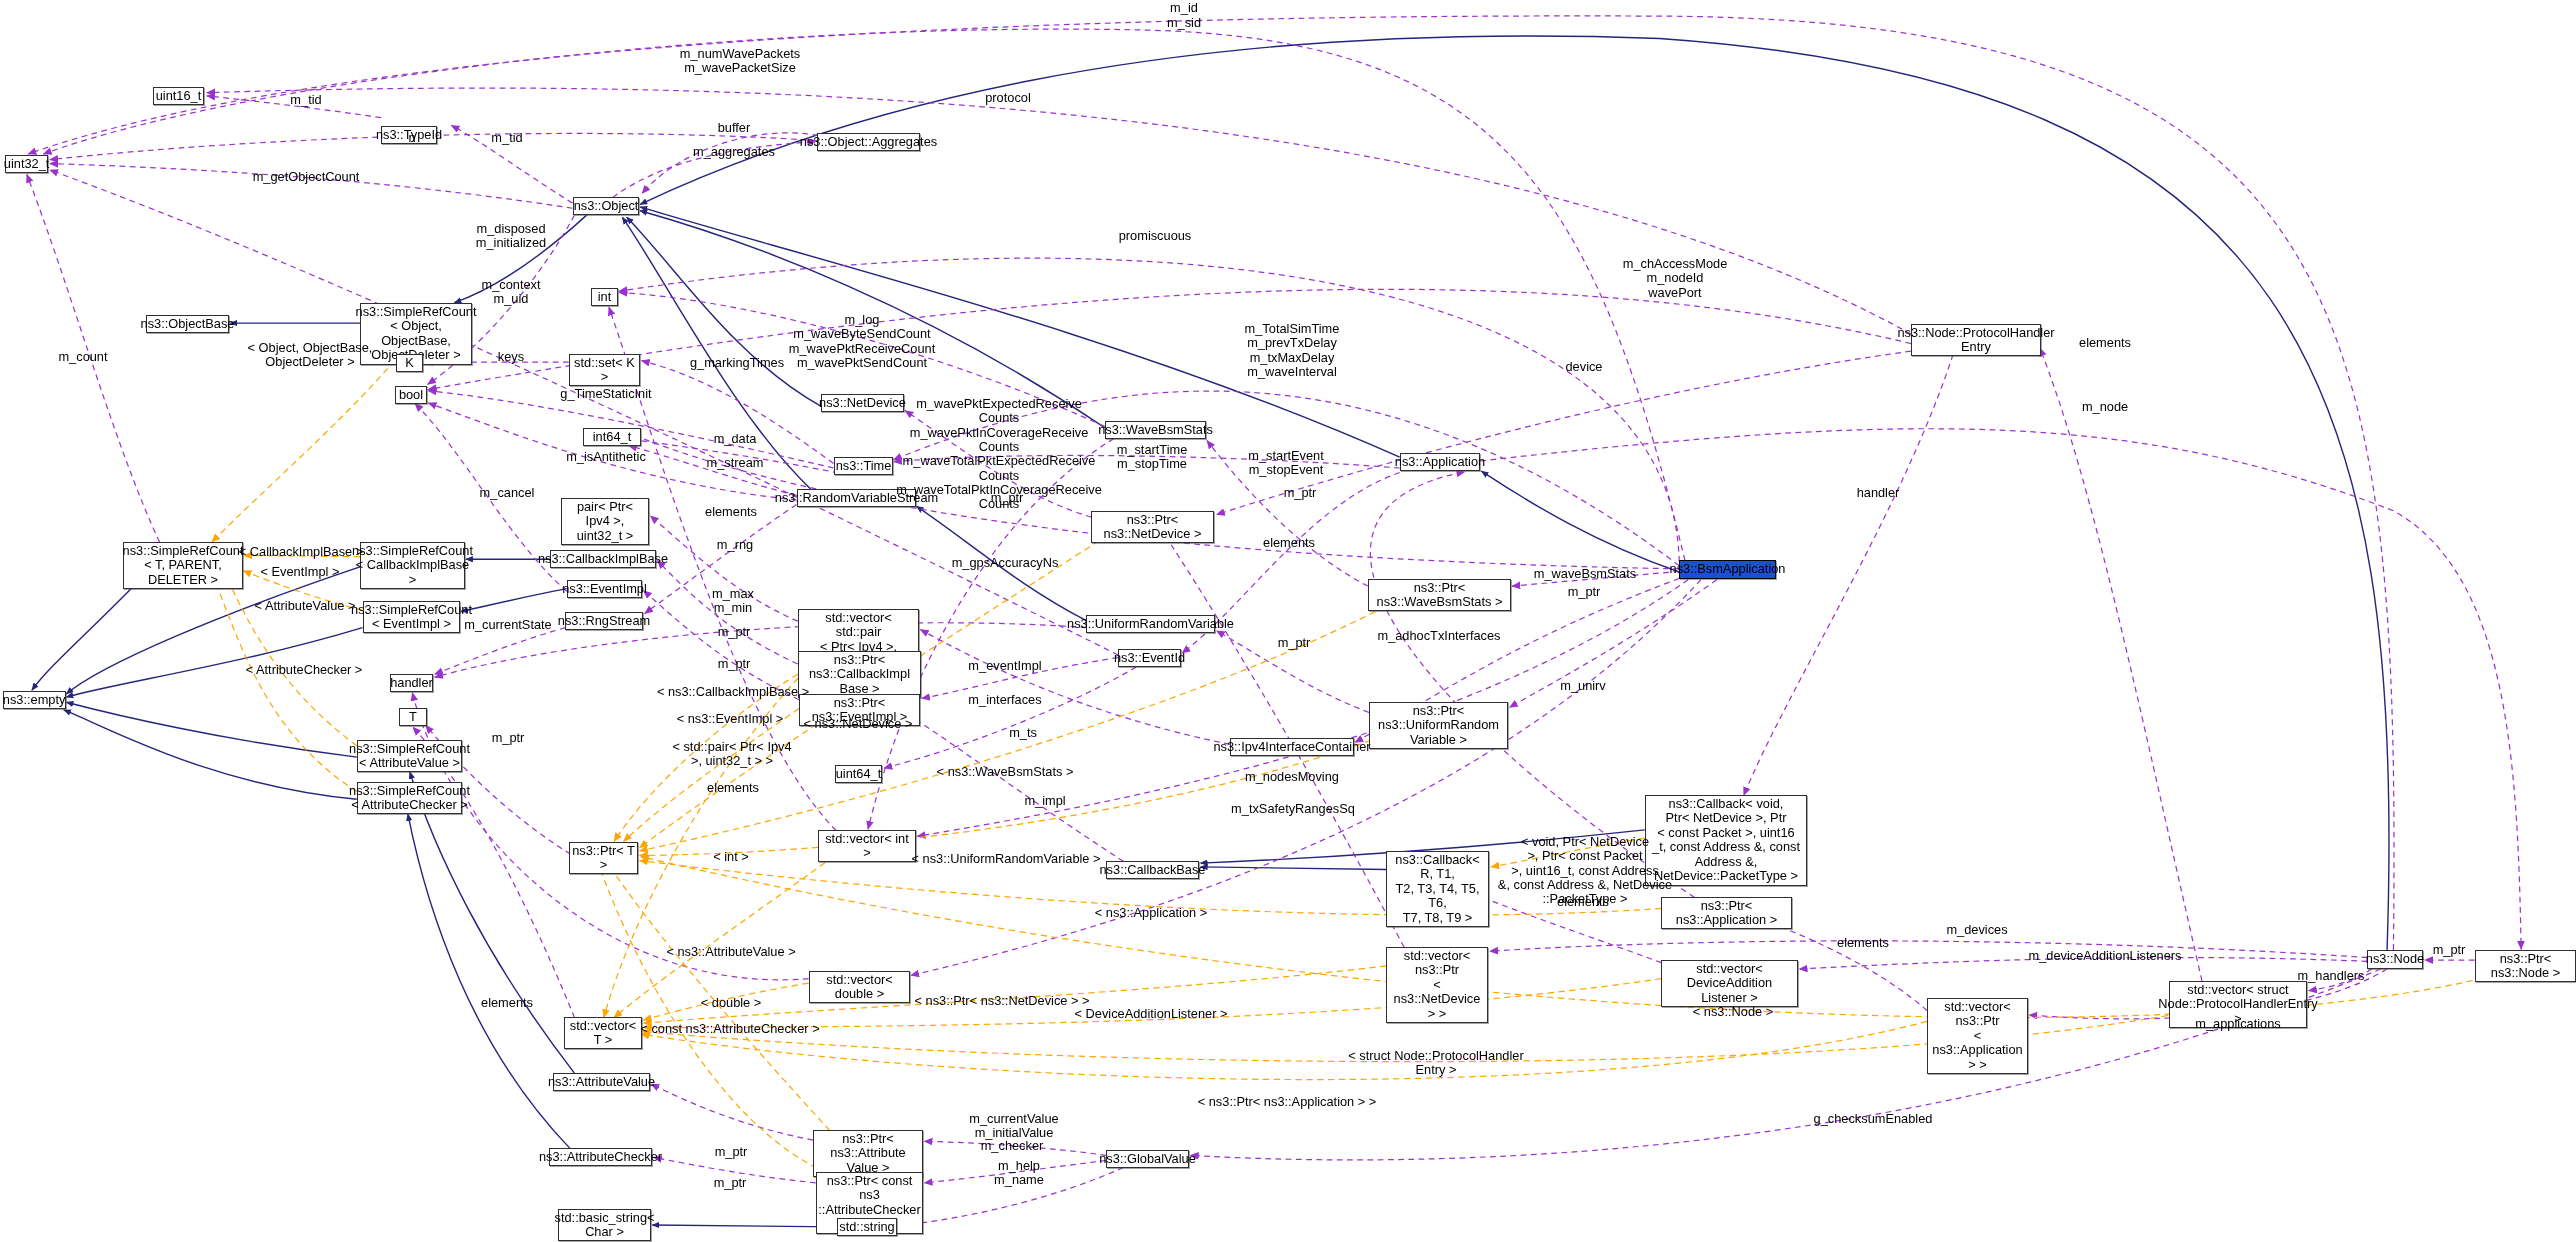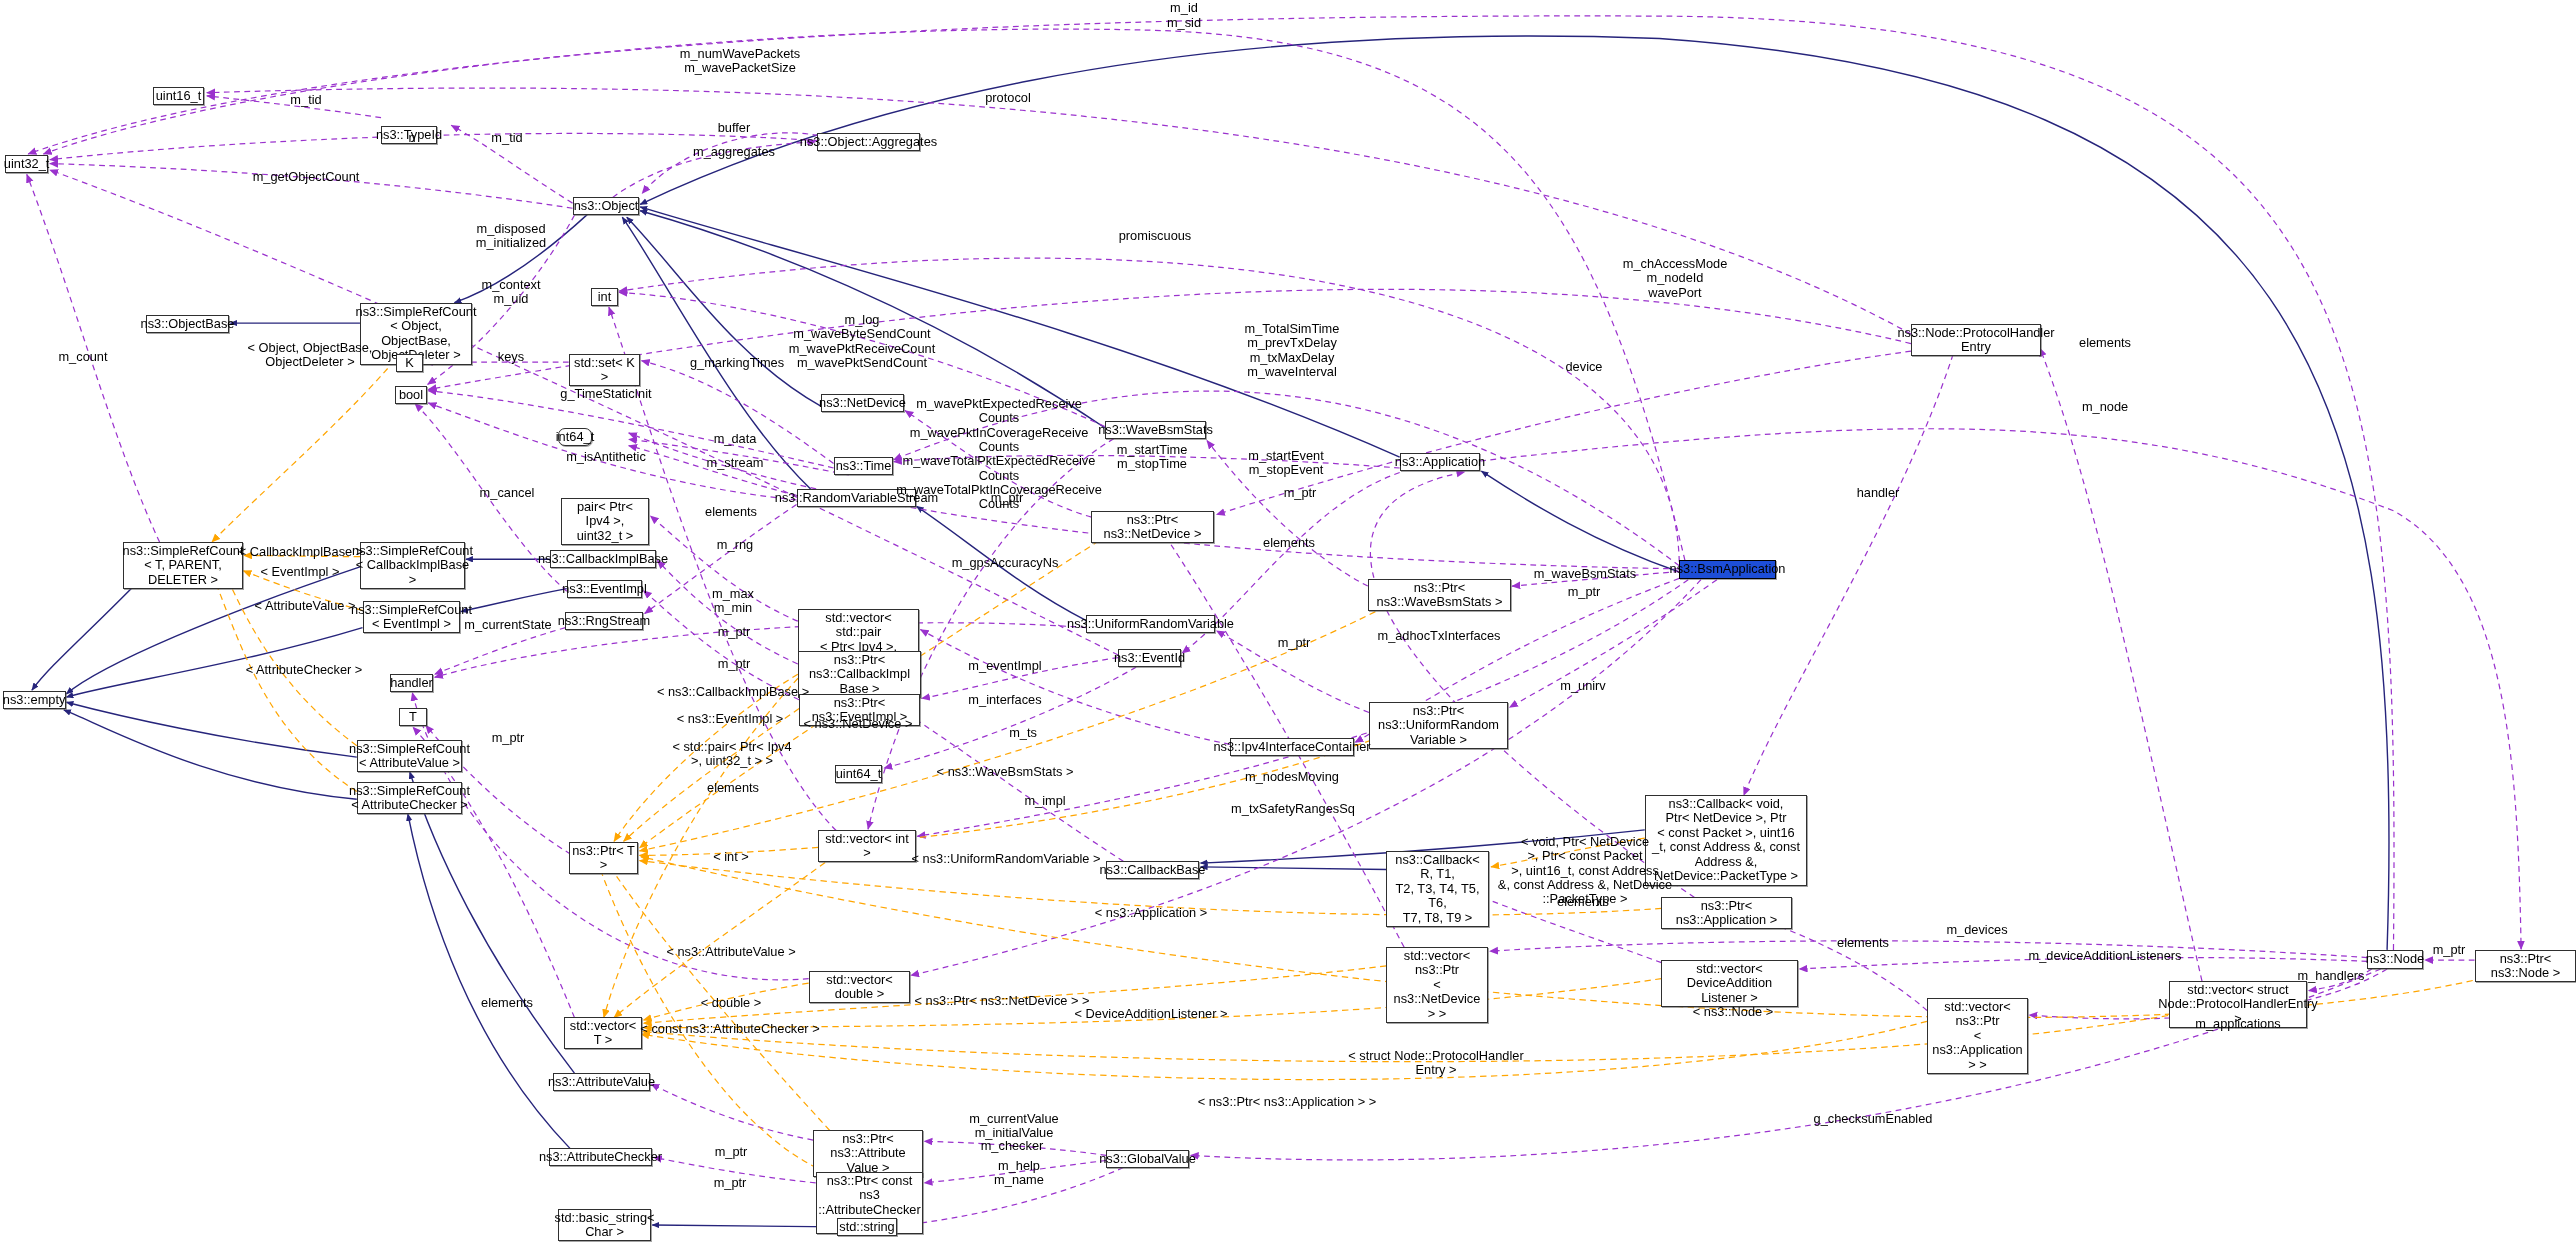--- a/index.html
+++ b/index.html
@@ -159,21 +159,21 @@
       <div class="node" style="left: 5.1px; top: 155px; width: 43px; min-height: 18px;">uint32_t</div>
       <div class="node" style="left: 573px; top: 197px; width: 66px; min-height: 18px;">ns3::Object</div>
       <div class="node" style="left: 146px; top: 315px; width: 83px; min-height: 18px;">ns3::ObjectBase</div>
       <div class="node" style="left: 360px; top: 303px; width: 112px; min-height: 41px;">ns3::SimpleRefCount
 &lt; Object, ObjectBase,
 ObjectDeleter &gt;</div>
       <div class="node" style="left: 591px; top: 288px; width: 27px; min-height: 18px;">int</div>
       <div class="node" style="left: 396px; top: 354px; width: 27px; min-height: 18px;">K</div>
       <div class="node" style="left: 569px; top: 354px; width: 71px; min-height: 18px; text-align: center;">std::set&lt; K &gt;</div>
       <div class="node" style="left: 395px; top: 386px; width: 32px; min-height: 18px;">bool</div>
-      <div class="node" style="left: 558px; top: 428px; width: 34px; min-height: 18px; border-radius: 7px;">int64_t</div>
+      <div class="node" style="left: 583px; top: 428px; width: 58px; min-height: 18px;">int64_t</div>
       <div class="node" style="left: 821px; top: 394px; width: 83px; min-height: 18px;">ns3::NetDevice</div>
       <div class="node" style="left: 834px; top: 457px; width: 59px; min-height: 18px;">ns3::Time</div>
       <div class="node" style="left: 797px; top: 489px; width: 119px; min-height: 18px;">ns3::RandomVariableStream</div>
       <div class="node" style="left: 1105px; top: 421px; width: 101px; min-height: 18px;">ns3::WaveBsmStats</div>
       <div class="node" style="left: 561px; top: 498px; width: 88px; min-height: 31px;">pair&lt; Ptr&lt; Ipv4 &gt;,
 uint32_t &gt;</div>
       <div class="node" style="left: 1091px; top: 511px; width: 123px; min-height: 18px;">ns3::Ptr&lt; ns3::NetDevice &gt;</div>
       <div class="node" style="left: 1400px; top: 453px; width: 80px; min-height: 18px;">ns3::Application</div>
       <div class="node" style="left: 1911px; top: 324px; width: 130px; min-height: 31px;">ns3::Node::ProtocolHandler
 Entry</div>

